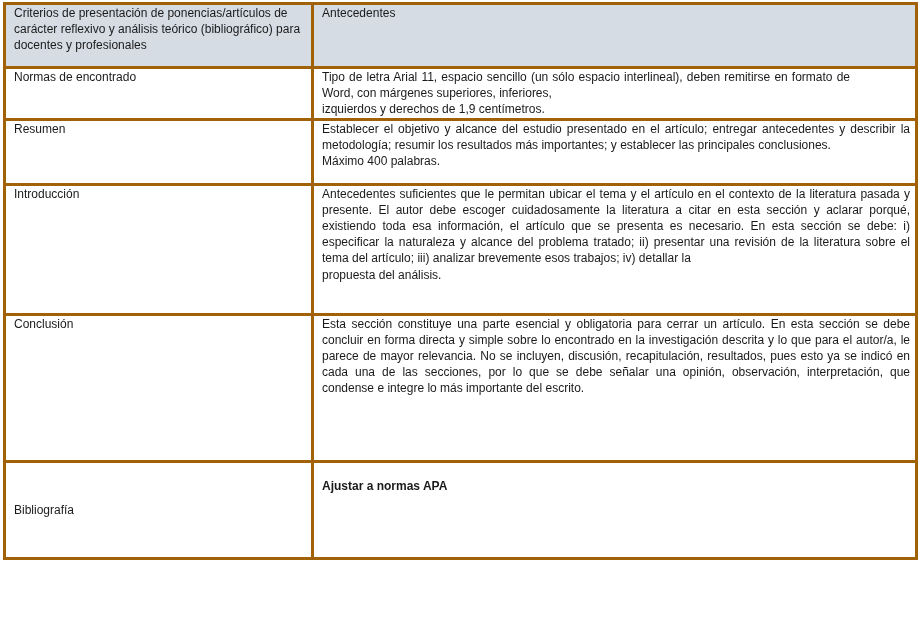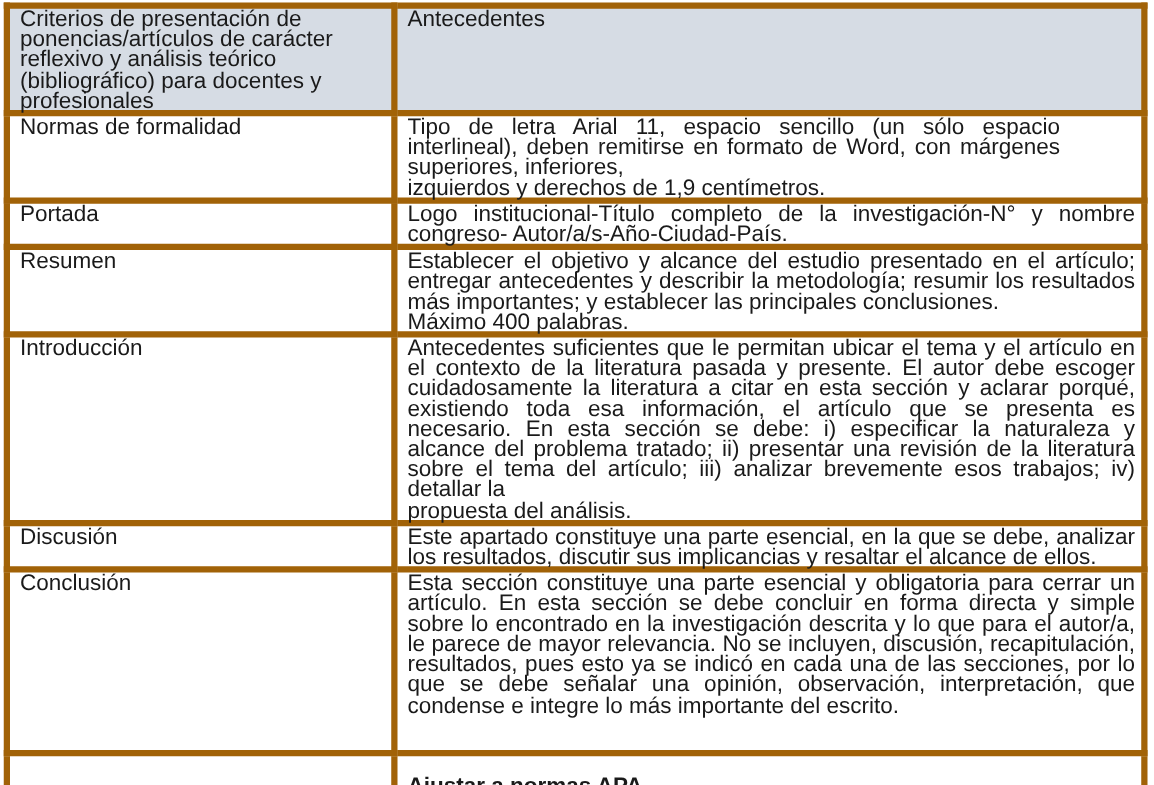--- a/index.html
+++ b/index.html
@@ -1,68 +1,56 @@
 <!DOCTYPE html>
 <html><head>
 <meta charset="utf-8">
 <style>
   html, body { margin: 0; padding: 0; background: #ffffff; }
   body { width: 923px; height: 628px; position: relative; overflow: hidden;
          font-family: "Liberation Sans", sans-serif; color: #1a1a1a; }
   .tbl { position: absolute; left: 3px; top: 2px; width: 915px;
          border-collapse: collapse; table-layout: fixed; }
-  .tbl td { border: 5px solid #a16207; vertical-align: top; padding: 0 5px 0 8px;
-            font-size: 18px; line-height: 16.2px; }
+  .tbl td { border: 3px solid #a16207; vertical-align: top; padding: 0 5px 0 8px;
+            font-size: 12px; line-height: 16.2px; }
   .tbl td.c1 { width: 292px; }
   .tbl tr.head td { background: #d6dce4; }
   .just { text-align: justify; }
   .mid { vertical-align: middle !important; }
   .pad-top { padding-top: 15px !important; font-weight: bold; }
   .line { display: block; }
 </style>
 </head>
 <body>
 
 <table class="tbl">
   <tbody>
       <tr class="head" style="height:64px">
     <td class="c1">Criterios de presentación de ponencias/artículos de carácter reflexivo y análisis teórico (bibliográfico) para docentes y profesionales</td>
     <td>Antecedentes</td>
   </tr>
   <tr style="height:49px">
-    <td class="c1">Normas de formalidad</td>
+    <td class="c1">Normas de encontrado</td>
     <td>
       <span class="line just" style="padding-right:60px">Tipo de letra Arial 11, espacio sencillo (un sólo espacio interlineal), deben remitirse en formato de Word, con márgenes superiores, inferiores,</span>
       <span class="line">izquierdos y derechos de 1,9 centímetros.</span>
-    </td>
-  </tr>
-  <tr style="height:33px">
-    <td class="c1">Portada</td>
-    <td class="just">
-      <span class="line just">Logo institucional-Título completo de la investigación-N° y nombre congreso- Autor/a/s-Año-Ciudad-País.</span>
     </td>
   </tr>
   <tr style="height:65px">
     <td class="c1">Resumen</td>
     <td>
       <span class="line just">Establecer el objetivo y alcance del estudio presentado en el artículo; entregar antecedentes y describir la metodología; resumir los resultados más importantes; y establecer las principales conclusiones.</span>
       <span class="line">Máximo 400 palabras.</span>
     </td>
   </tr>
   <tr style="height:130px">
     <td class="c1">Introducción</td>
     <td>
       <span class="line just">Antecedentes suficientes que le permitan ubicar el tema y el artículo en el contexto de la literatura pasada y presente. El autor debe escoger cuidadosamente la literatura a citar en esta sección y aclarar porqué, existiendo toda esa información, el artículo que se presenta es necesario. En esta sección se debe: i) especificar la naturaleza y alcance del problema tratado; ii) presentar una revisión de la literatura sobre el tema del artículo; iii) analizar brevemente esos trabajos; iv) detallar la</span>
       <span class="line">propuesta del análisis.</span>
-    </td>
-  </tr>
-  <tr style="height:34px">
-    <td class="c1">Discusión</td>
-    <td>
-      <span class="line just">Este apartado constituye una parte esencial, en la que se debe, analizar los resultados, discutir sus implicancias y resaltar el alcance de ellos.</span>
     </td>
   </tr>
   <tr style="height:147px">
     <td class="c1">Conclusión</td>
     <td>
       <span class="line just">Esta sección constituye una parte esencial y obligatoria para cerrar un artículo. En esta sección se debe concluir en forma directa y simple sobre lo encontrado en la investigación descrita y lo que para el autor/a, le parece de mayor relevancia. No se incluyen, discusión, recapitulación, resultados, pues esto ya se indicó en cada una de las secciones, por lo que se debe señalar una opinión, observación, interpretación, que condense e integre lo más importante del escrito.</span>
     </td>
   </tr>
   <tr style="height:97px">
     <td class="c1 mid">Bibliografía</td>

